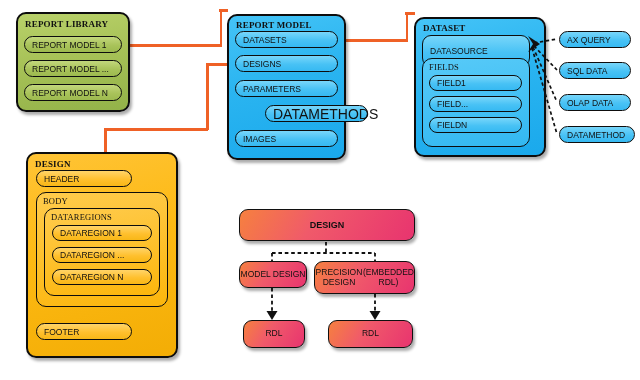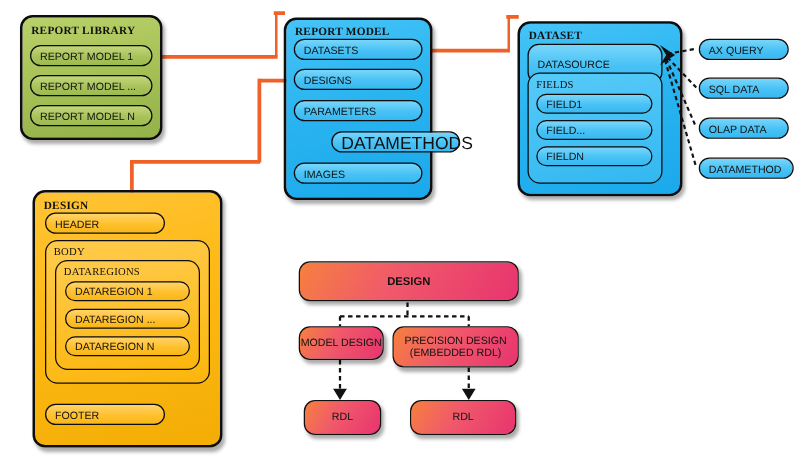--- a/index.html
+++ b/index.html
@@ -188,21 +188,21 @@
   </svg>
 
   <div class="pink-pill" style="left:239px;top:209px;width:176px;height:32px;font-size:9px;font-weight:bold;">
     <span>DESIGN</span>
   </div>
 
   <div class="pink-pill" style="left:239px;top:261px;width:68px;height:27px;font-size:8.5px;">
     <span>MODEL DESIGN</span>
   </div>
 
-  <div class="pink-pill" style="left:314px;top:261px;width:101px;height:33px;font-size:8.5px;flex-direction:column;justify-content:center;">
+  <div class="pink-pill" style="left:314px;top:261px;width:101px;height:33px;font-size:8.5px;flex-direction:row;justify-content:center;">
     <span style="padding:0;">PRECISION DESIGN</span>
     <span style="padding:0;">(EMBEDDED RDL)</span>
   </div>
 
   <div class="pink-pill" style="left:243px;top:320px;width:62px;height:28px;font-size:8.5px;">
     <span>RDL</span>
   </div>
 
   <div class="pink-pill" style="left:328px;top:320px;width:85px;height:28px;font-size:8.5px;">
     <span>RDL</span>

